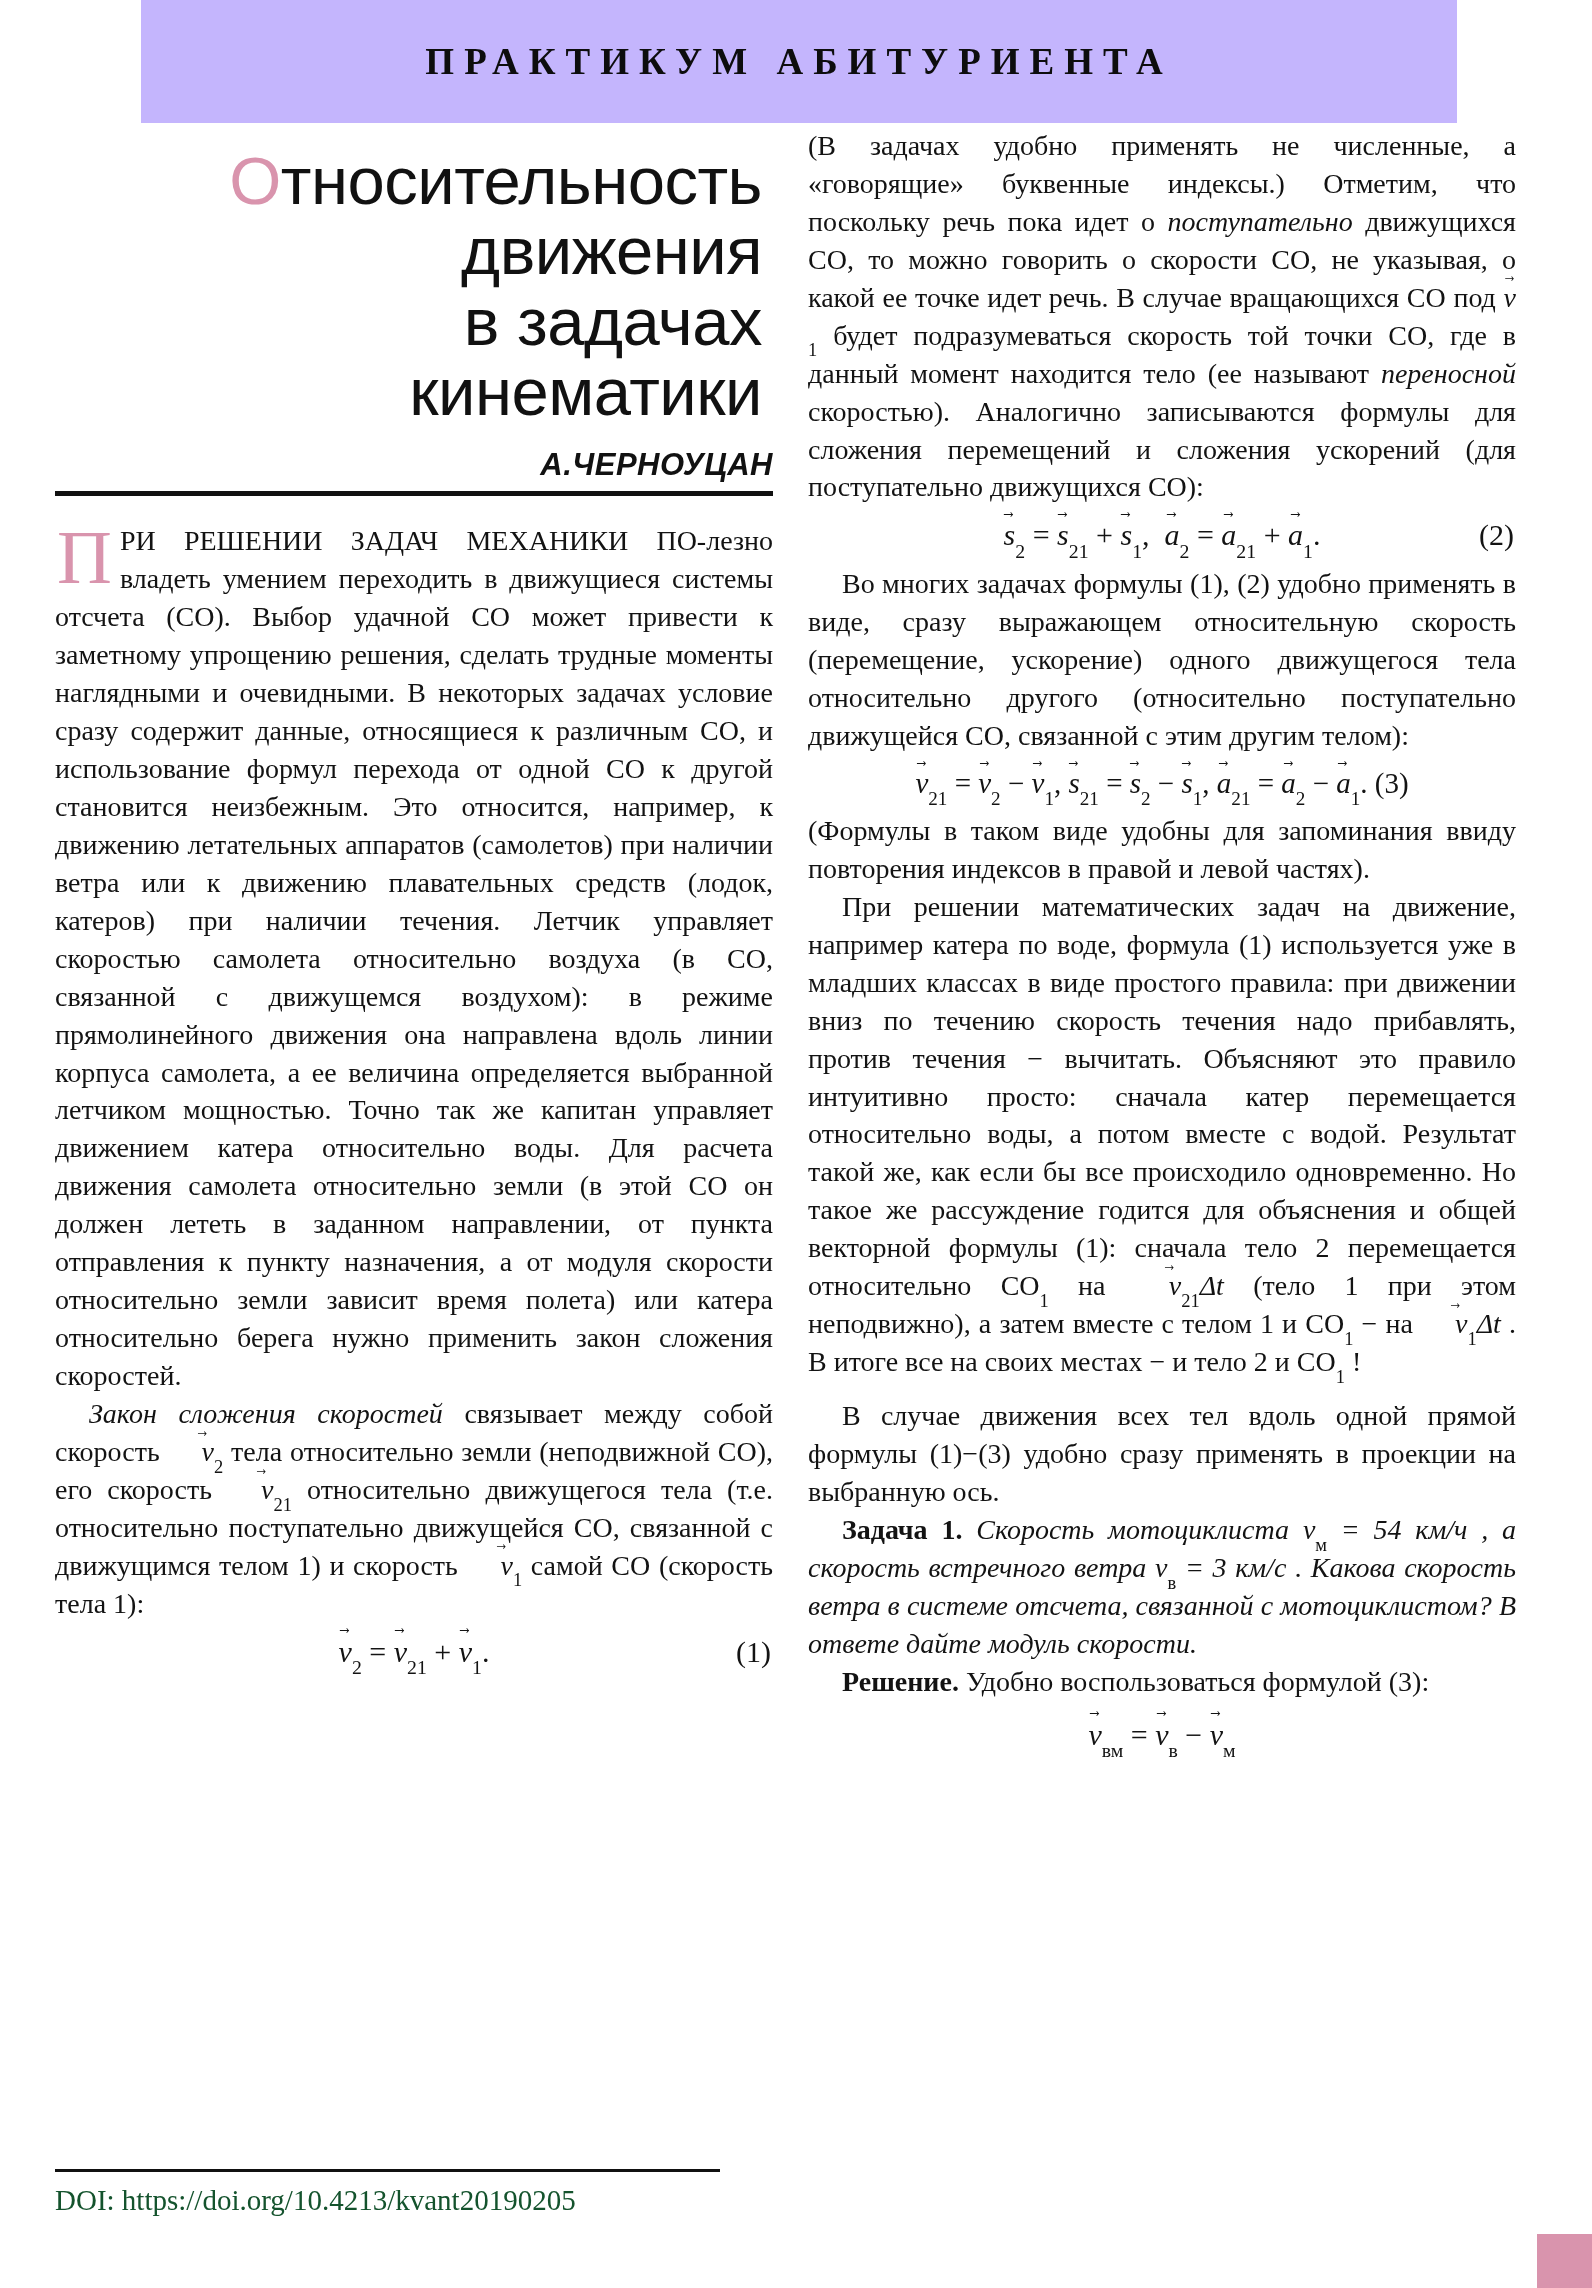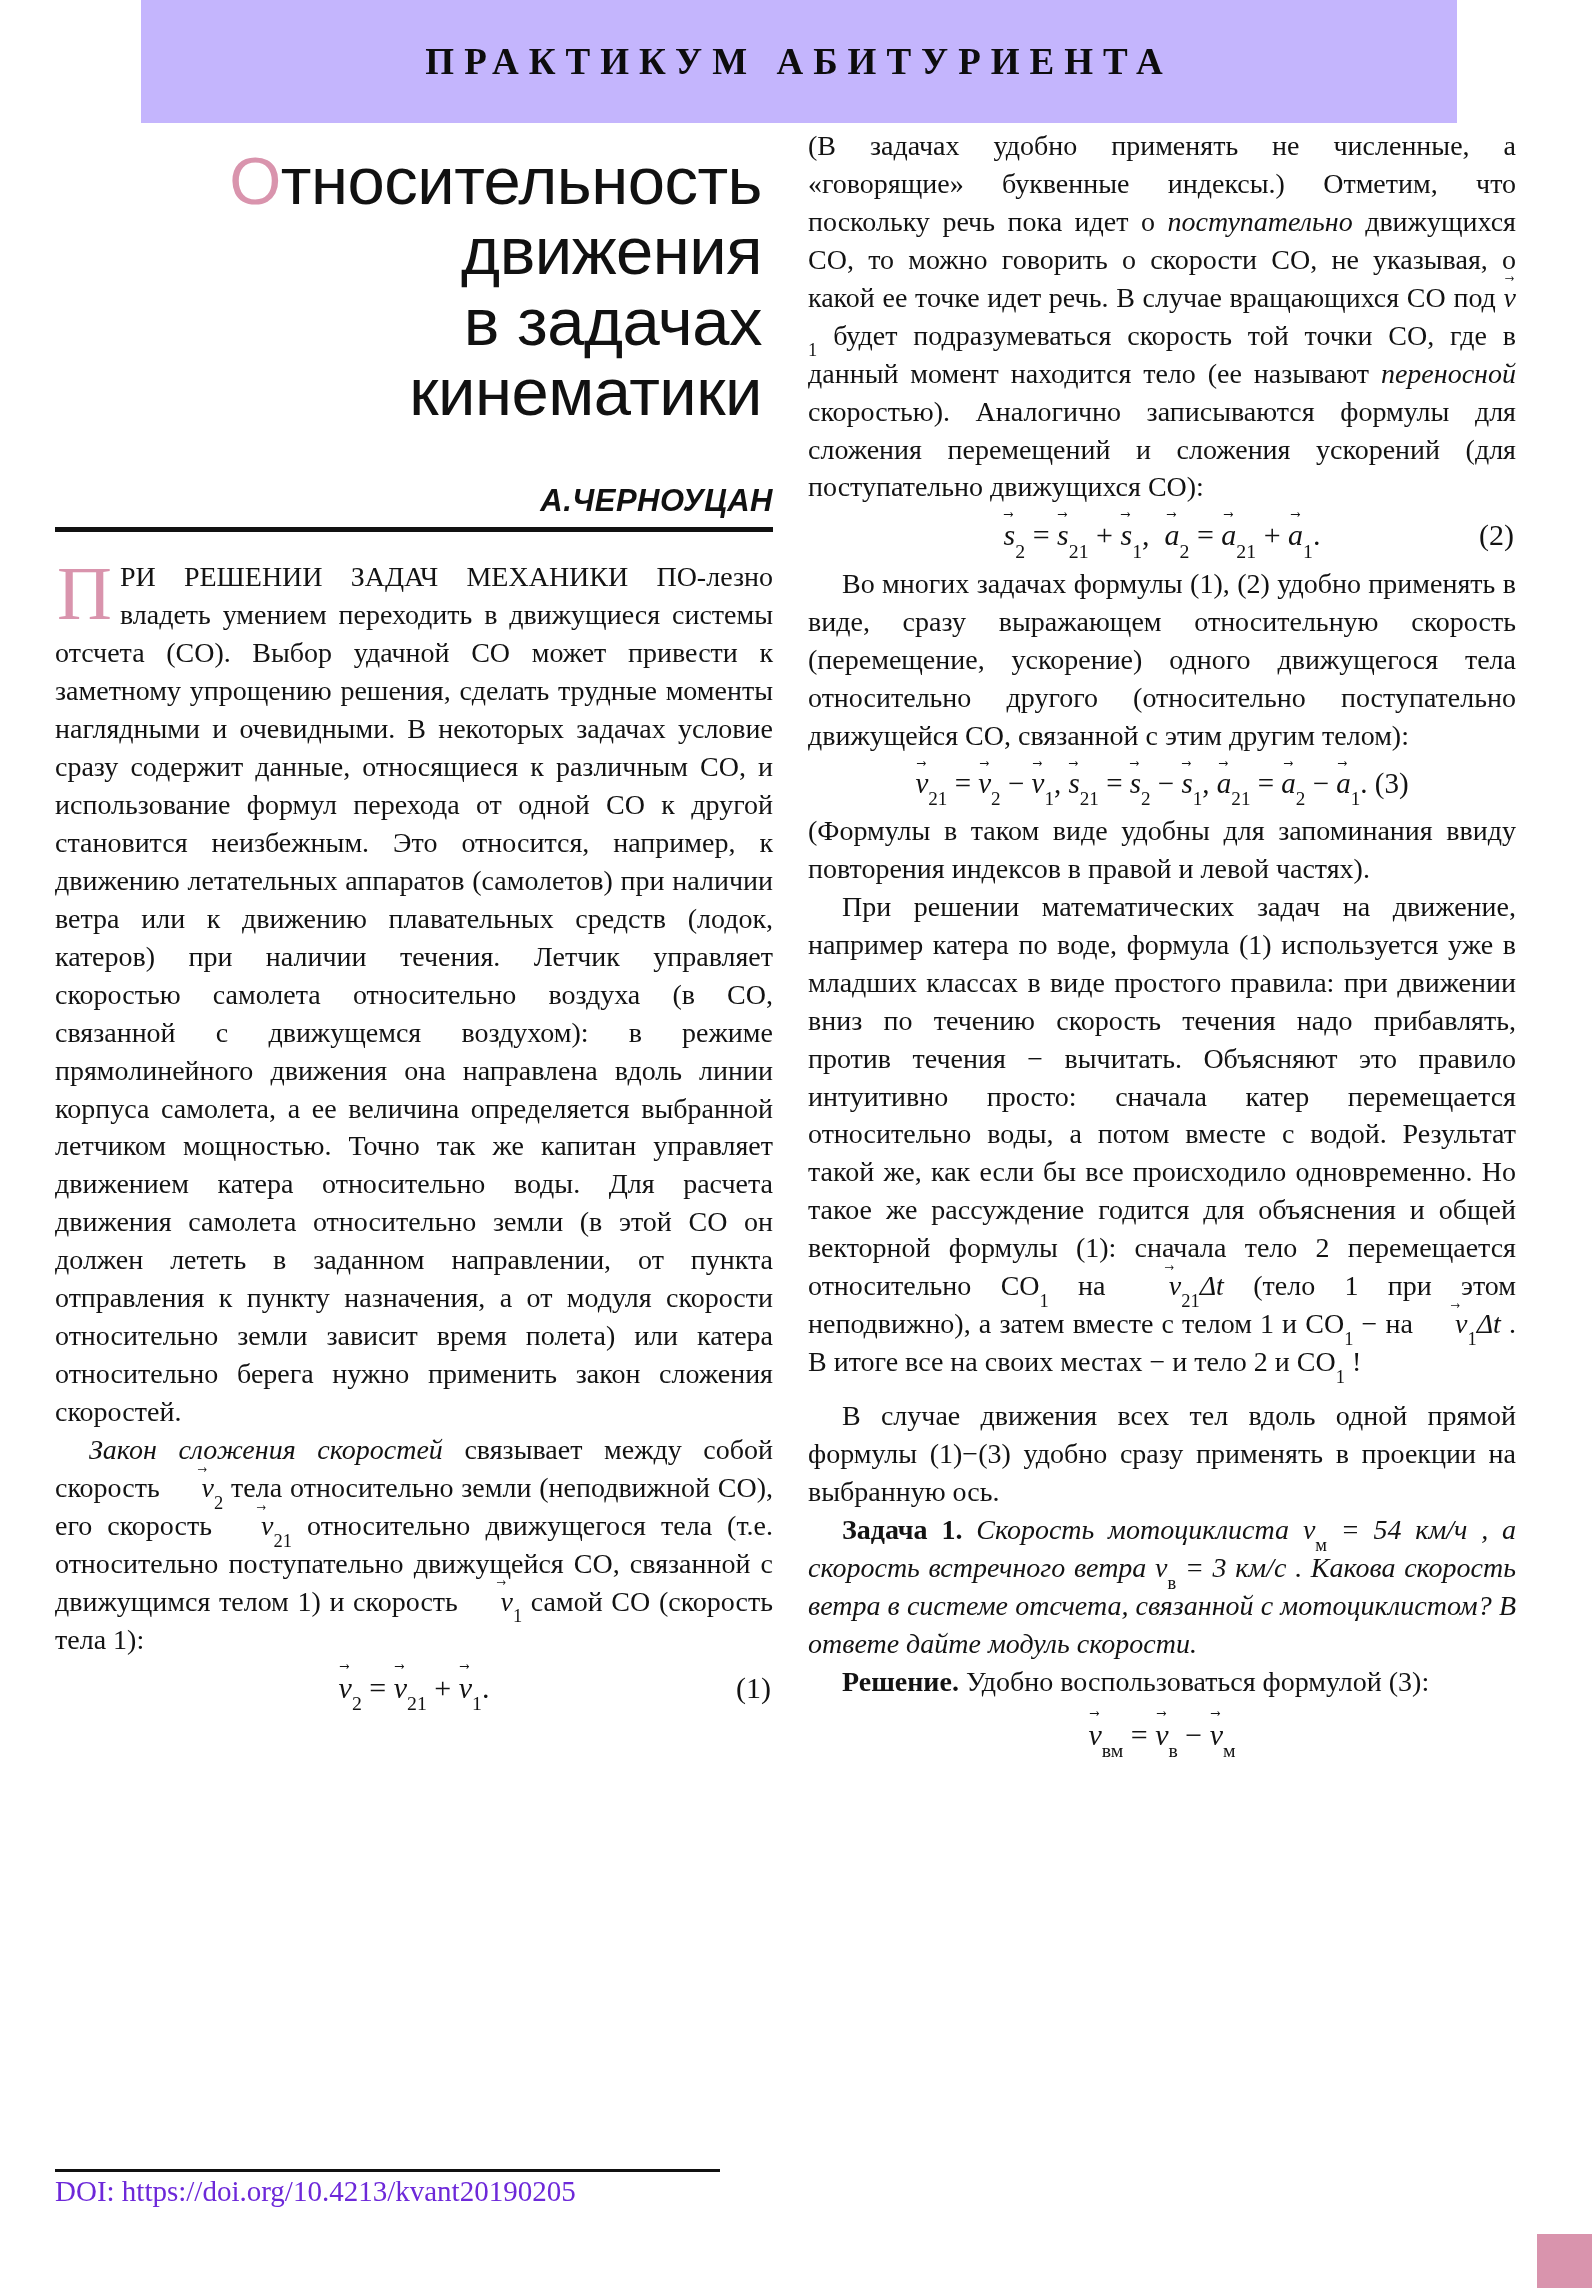--- a/index.html
+++ b/index.html
@@ -78,21 +78,21 @@
     margin: 11px;
     padding-top: 8px;
   }
   .article-title .initial {
     color: #d994ad;
   }
   .title-line { display: block; white-space: nowrap; }
 
   
   .author-line {
-    margin-top: 56px;
+    margin-top: 20px;
     text-align: right;
     font-family: "Liberation Sans", "DejaVu Sans", sans-serif;
     font-style: italic;
     font-weight: bold;
     font-size: 31px;
     letter-spacing: 0.5px;
     color: #111111;
   }
   .rule-thick {
     margin-top: 8px;
@@ -169,24 +169,24 @@
     left: 55px;
     top: 2169px;
     width: 718px;
   }
   .doi-rule {
     width: 665px;
     height: 3px;
     background: #111111;
   }
   .doi-text {
-    margin-top: 3px;
+    margin-top: 12px;
     font-family: "Liberation Serif", "DejaVu Serif", serif;
     font-size: 29px;
-    color: #6d28d9;
+    color: #14532d;
   }
 </style>
 </head>
 <body>
 
 <div class="header-bar">
   <div class="header-title">ПРАКТИКУМ АБИТУРИЕНТА</div>
 </div>
 
 <div class="col-left">

